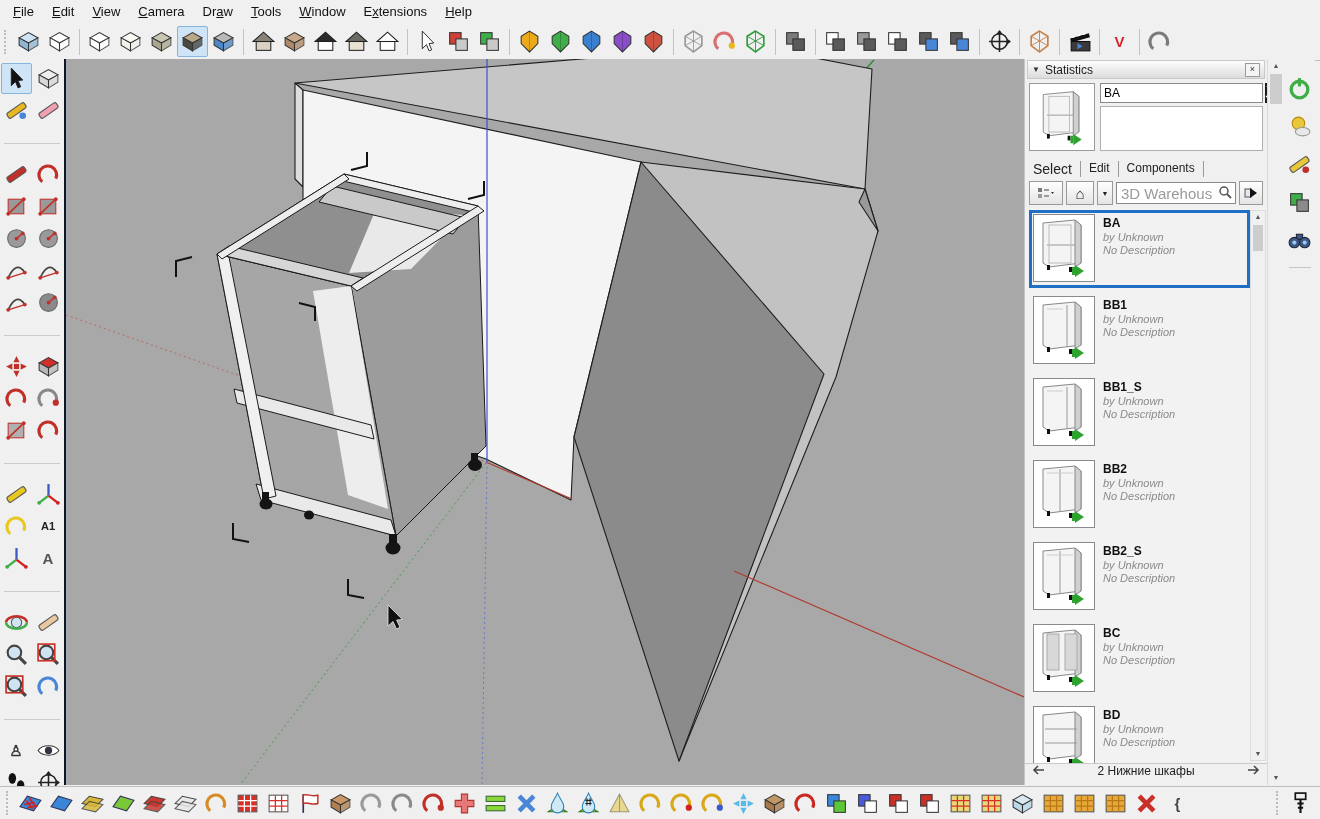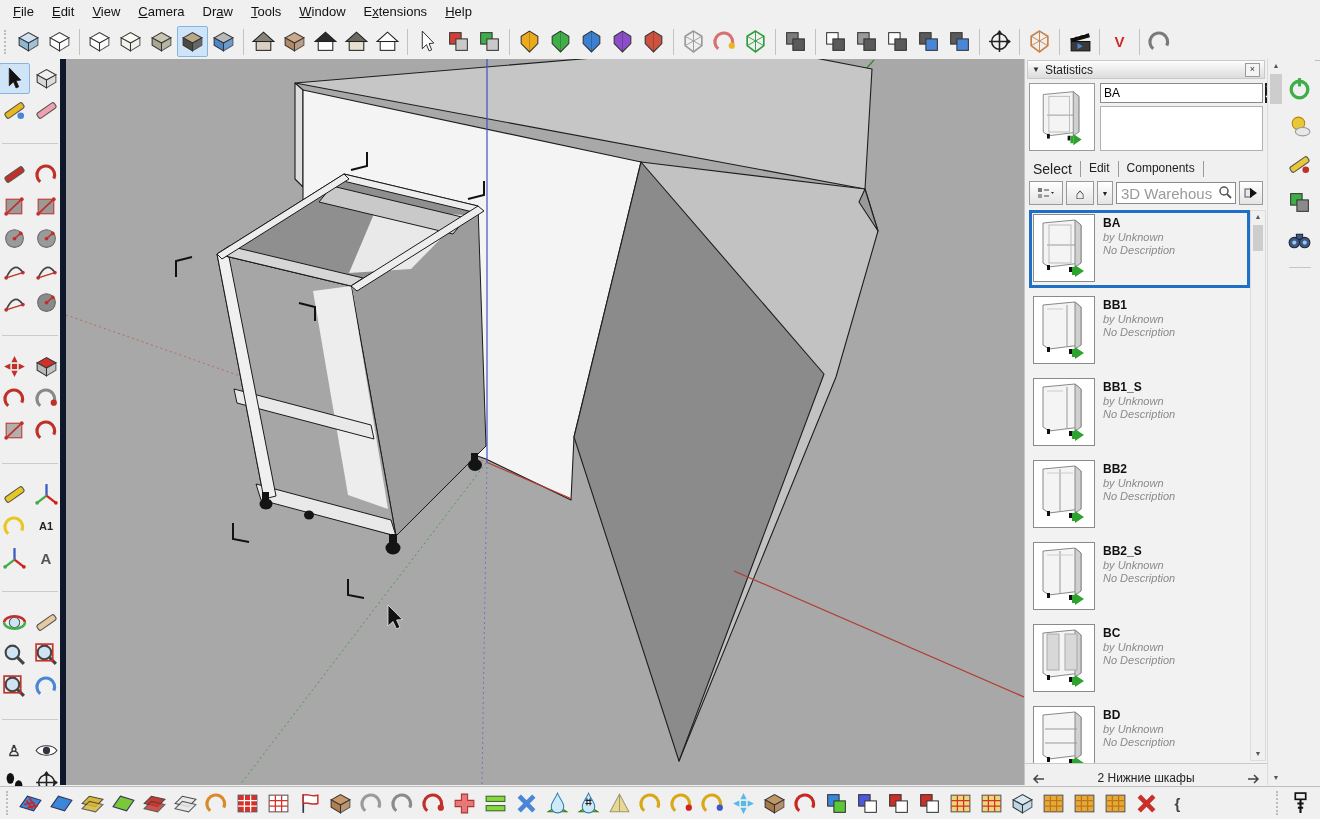--- a/index.html
+++ b/index.html
@@ -19,21 +19,21 @@
   .tbtn svg{display:block;}
   .tsep{width:1px;height:26px;background:#c3c3c3;margin:0 4px;flex:0 0 auto;}
   .grip{width:3px;height:24px;margin:0 4px 0 2px;border-left:2px dotted #bcbcbc;flex:0 0 auto;}
   .gly{font-weight:bold;font-size:15px;line-height:1;}
   .spacer{flex:1;}
 
   
   #main{position:absolute;top:59px;left:0;width:1320px;height:726px;display:flex;}
 
   
-  #lefttb{width:66px;box-sizing:border-box;background:#f0f0f0;border-right:6px solid #0f172a;padding-top:3px;display:flex;flex-direction:column;align-items:center;text-align:right;}
+  #lefttb{width:66px;box-sizing:border-box;background:#f0f0f0;border-right:2px solid #0f172a;padding-top:3px;display:flex;flex-direction:column;align-items:center;text-align:right;}
   .lgrid{display:grid;grid-template-columns:32px 32px;grid-auto-rows:32px;justify-items:center;align-items:center;}
   .lsep{grid-column:1/3;width:56px;height:8px;border-bottom:1px solid #cccccc;margin-bottom:6px;}
   .lbtn{width:29px;height:29px;display:flex;align-items:center;justify-content:center;border:1px solid transparent;border-radius:2px;}
   .lbtn.sel{background:#cfe4f7;border-color:#84b6e0;}
   #f6btn{margin-top:8px;align-self:flex-start;margin-left:2px;width:36px;height:40px;border:1px solid #9a9a9a;background:#fff;display:flex;flex-direction:column;align-items:center;justify-content:center;}
   #f6btn .f6t{font-family:"DejaVu Serif",serif;font-style:italic;font-weight:bold;font-size:17px;color:#3a58b8;border-bottom:2px solid #2fa32f;line-height:1.05;}
 
   
   #viewport{width:958px;height:726px;position:relative;background:#a8a8a8;flex:0 0 auto;}
   #viewport svg{position:absolute;left:0;top:0;}
@@ -67,21 +67,21 @@
   .mag{position:absolute;right:3px;top:3px;}
   .comp-list{flex:1;position:relative;overflow:hidden;background:#f2f2f2;padding:2px 17px 0 4px;}
   .citem{position:relative;display:flex;gap:8px;height:70px;margin-bottom:4px;padding:1px;border:3px solid transparent;box-sizing:content-box;}
   .citem.selected{border-color:#1f6fc4;}
   .cthumb{width:60px;height:66px;background:#fff;border:1px solid #8a8a8a;flex:0 0 auto;}
   .cmeta{padding-top:2px;min-width:0;}
   .cname{font-weight:bold;font-size:12px;color:#111;}
   .cby,.cdesc{font-style:italic;color:#8a8a8a;font-size:11px;margin-top:1px;white-space:nowrap;}
   .list-scroll{position:absolute;right:1px;top:2px;bottom:2px;width:14px;background:#f0f0f0;border:1px solid #dcdcdc;display:flex;flex-direction:column;align-items:center;font-size:7px;color:#555;}
   .list-scroll .thumb{width:10px;height:26px;background:#cdcdcd;margin-top:2px;}
-  .tray-footer{height:21px;border-top:1px solid #c9c9c9;display:flex;align-items:flex-end;padding:0 6px;gap:4px;background:#f0f0f0;}
+  .tray-footer{height:21px;border-top:1px solid #c9c9c9;display:flex;align-items:flex-start;padding:0 6px;gap:4px;background:#f0f0f0;}
   .tray-footer .flabel{flex:1;text-align:center;color:#222;font-size:12px;}
   .tray-scroll{width:16px;background:#f0f0f0;border-left:1px solid #dadada;display:flex;flex-direction:column;align-items:center;font-size:7px;color:#555;padding:1px 0;}
   .tray-scroll .thumb{width:12px;height:30px;background:#cdcdcd;margin-top:2px;}
   .sarrow{line-height:12px;}
 
   
   #minitb{width:31px;flex:0 0 auto;background:#f0f0f0;display:flex;flex-direction:column;align-items:center;padding-top:14px;gap:7px;}
   #minitb .msep{width:22px;border-top:1px solid #c6c6c6;margin-top:4px;}
 </style>
 </head>

